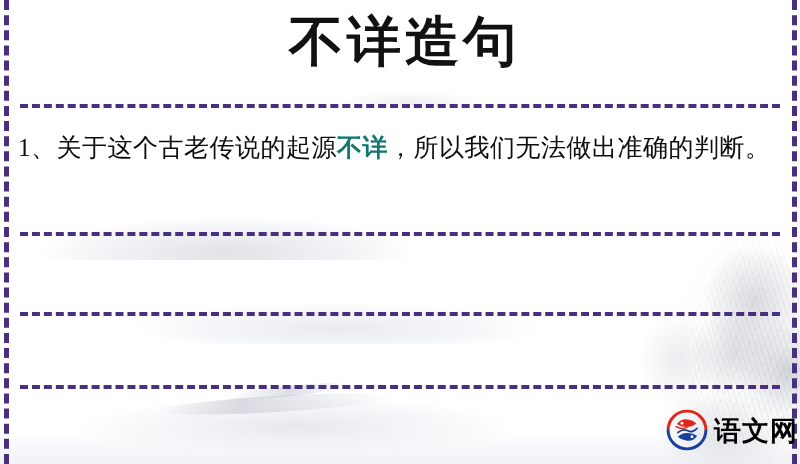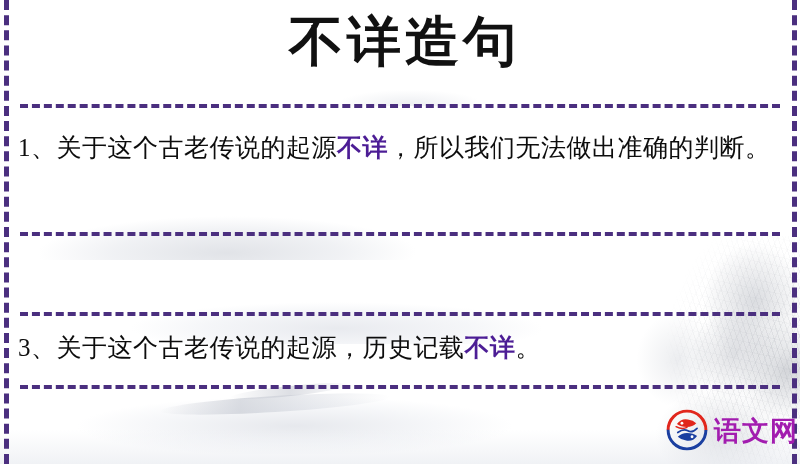--- a/index.html
+++ b/index.html
@@ -207,21 +207,21 @@
     font-size: 25px;
     line-height: 39px;
     color: #0d0d0d;
     letter-spacing: 0.5px;
   }
   .s1 { top: 128px; }
   .s2 { top: 250px; }
   .s3 { top: 328px; }
 
   .kw {
-    color: #4c1d95;
+    color: #0f766e;
     font-weight: 700;
   }
 
   
   .logo {
     position: absolute;
     left: 666px;
     top: 406px;
     width: 120px;
     height: 48px;
@@ -232,21 +232,21 @@
   }
   .logo-mark {
     width: 42px;
     height: 42px;
     flex: 0 0 42px;
   }
   .logo-text {
     font-family: "DejaVu Sans", "Liberation Sans", sans-serif;
     font-weight: 700;
     font-size: 27px;
-    color: #a21caf;
+    color: #000000;
     letter-spacing: 1px;
     line-height: 1;
     white-space: nowrap;
   }
 </style>
 </head>
 <body>
 
 <div id="page">
 
@@ -274,23 +274,20 @@
 
     <div class="sentence s1">
       <span>1、</span><span>关于这个古老传说的起源</span><span class="kw">不详</span><span>，所以我们无法做出准确的判断。</span>
     </div>
 
     <hr class="sep sep-2">
 
 
     <hr class="sep sep-3">
 
-    <div class="sentence s3">
-      <span>3、</span><span>关于这个古老传说的起源，历史记载</span><span class="kw">不详</span><span>。</span>
-    </div>
 
     <hr class="sep sep-4">
 
     <div class="logo">
       <svg class="logo-mark" viewBox="0 0 100 100">
         <circle cx="50" cy="50" r="45" fill="none" stroke="#e1261c" stroke-width="7" stroke-dasharray="141 142" transform="rotate(-180 50 50)"></circle>
         <circle cx="50" cy="50" r="45" fill="none" stroke="#1b3fa0" stroke-width="7" stroke-dasharray="141 142" transform="rotate(0 50 50)"></circle>
         <path d="M50 50 a22 22 0 0 1 0 -44 a22 22 0 0 1 0 44 z" fill="#e1261c" opacity="0"></path>
 
         <path d="M26 36 q10 -14 26 -11 q13 2 20 9 q-9 9 -22 9 q-15 0 -24 -7 z" fill="#e1261c"></path>

